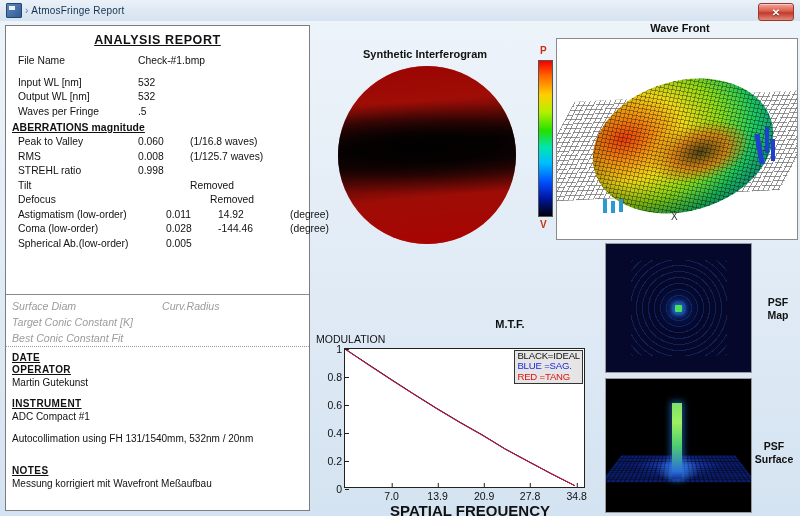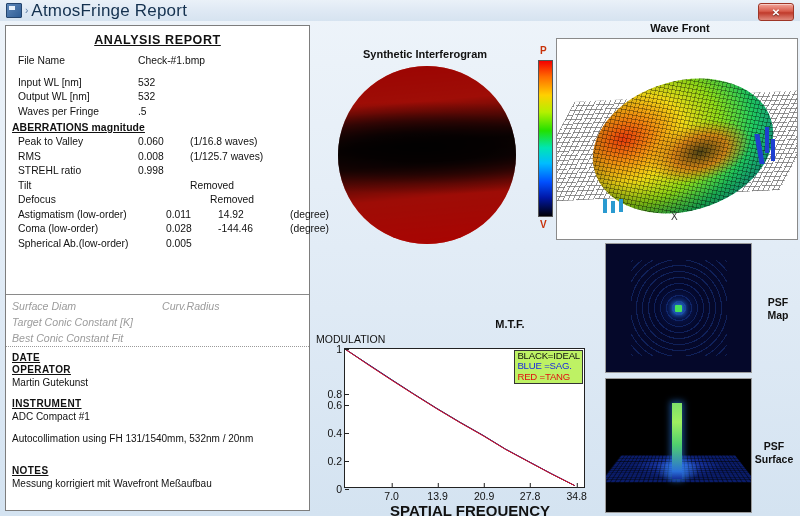--- a/index.html
+++ b/index.html
@@ -23,21 +23,21 @@
     width:14px;height:13px;margin-left:6px;margin-right:2px;
     background:linear-gradient(135deg,#5e87b8 0%,#2f5d95 100%);
     border:1px solid #24456e;border-radius:1px;position:relative;
   }
   .app-icon:after{
     content:"";position:absolute;left:2px;top:2px;width:6px;height:4px;
     background:#e8f1fb;
   }
   .title-sep{font-size:10px;color:#5a7ba4;margin:0 3px 0 1px;}
   .title-text{
-    font-size:17px;color:#14314f;letter-spacing:.2px;
+    font-size:10px;color:#14314f;letter-spacing:.2px;
     font-family:"Liberation Sans", sans-serif;
   }
   .close-btn{
     position:absolute;right:6px;top:3px;width:34px;height:16px;
     background:linear-gradient(180deg,#f2a69b 0%,#d85c4c 45%,#c03a2b 55%,#e08a7d 100%);
     border:1px solid #9e3526;border-radius:3px;
     display:flex;align-items:center;justify-content:center;
     color:#fff;font-size:10px;font-weight:bold;
     text-shadow:0 1px 1px rgba(0,0,0,.5);
     box-shadow:inset 0 1px 0 rgba(255,255,255,.45);
@@ -202,21 +202,21 @@
     content:"";position:absolute;right:-4px;top:50%;width:4px;height:1px;background:#222;
   }
   .mtf-xtick{
     position:absolute;top:100%;font-size:10.5px;color:#111;
     transform:translateX(-50%);padding-top:3px;white-space:nowrap;
   }
   .mtf-xtick:before{
     content:"";position:absolute;left:50%;top:-4px;width:1px;height:4px;background:#222;
   }
   .mtf-legend{
-    position:absolute;right:1px;top:1px;border:1px solid #333;background:#bef264;
+    position:absolute;right:1px;top:1px;border:1px solid #333;background:#e5e5e5;
     padding:0 2px 1px 2px;font-size:9.6px;line-height:10.4px;
     font-family:"Liberation Sans", sans-serif;letter-spacing:-.2px;
   }
   .lg-black{color:#111;}
   .lg-blue{color:#1a28e0;}
   .lg-red{color:#e01010;}
   .mtf-xlabel{
     position:absolute;left:470px;top:502px;font-size:15px;color:#111;
     transform:translateX(-50%);white-space:nowrap;font-weight:bold;
   }
@@ -386,21 +386,21 @@
           <polyline points="0.00,0.00 23.30,15.40 46.60,30.80 69.24,45.50 92.54,60.20 115.84,74.20 139.14,87.50 161.78,101.50 185.08,114.10 208.38,126.70 231.68,138.60" fill="none" stroke="#111111" stroke-width="1"></polyline>
           <polyline points="0.00,0.00 23.30,15.68 46.60,31.08 69.24,45.78 92.54,60.48 115.84,74.48 139.14,87.78 161.78,101.64 185.08,114.24 208.38,126.70 231.68,138.60" fill="none" stroke="#1a28e0" stroke-width="1"></polyline>
           <polyline points="0.00,0.00 23.30,15.96 46.60,31.36 69.24,45.92 92.54,60.62 115.84,74.62 139.14,87.92 161.78,101.78 185.08,114.38 208.38,126.84 231.68,138.60" fill="none" stroke="#e01010" stroke-width="1"></polyline>
         </g>
     </svg>
     <div id="mtf-yticks">
         <div class="mtf-ytick" style="top: 140px;">0</div>
         <div class="mtf-ytick" style="top: 112px;">0.2</div>
         <div class="mtf-ytick" style="top: 84px;">0.4</div>
         <div class="mtf-ytick" style="top: 56px;">0.6</div>
-        <div class="mtf-ytick" style="top: 45px;">0.8</div>
+        <div class="mtf-ytick" style="top: 28px;">0.8</div>
         <div class="mtf-ytick" style="top: 0px;">1</div>
       </div>
     <div id="mtf-xticks">
         <div class="mtf-xtick" style="left: 46.6022px;">7.0</div>
         <div class="mtf-xtick" style="left: 92.5387px;">13.9</div>
         <div class="mtf-xtick" style="left: 139.141px;">20.9</div>
         <div class="mtf-xtick" style="left: 185.077px;">27.8</div>
         <div class="mtf-xtick" style="left: 231.68px;">34.8</div>
       </div>
     <div class="mtf-legend">

